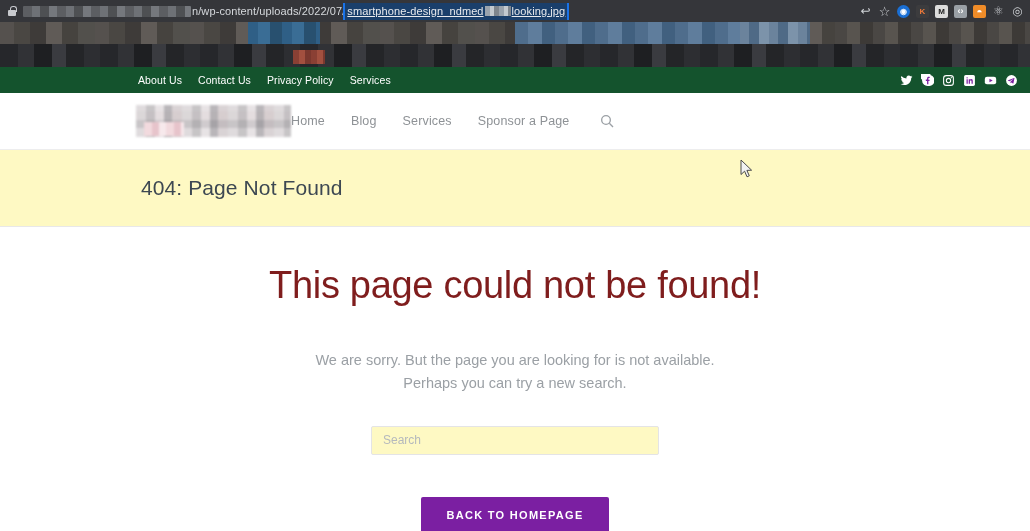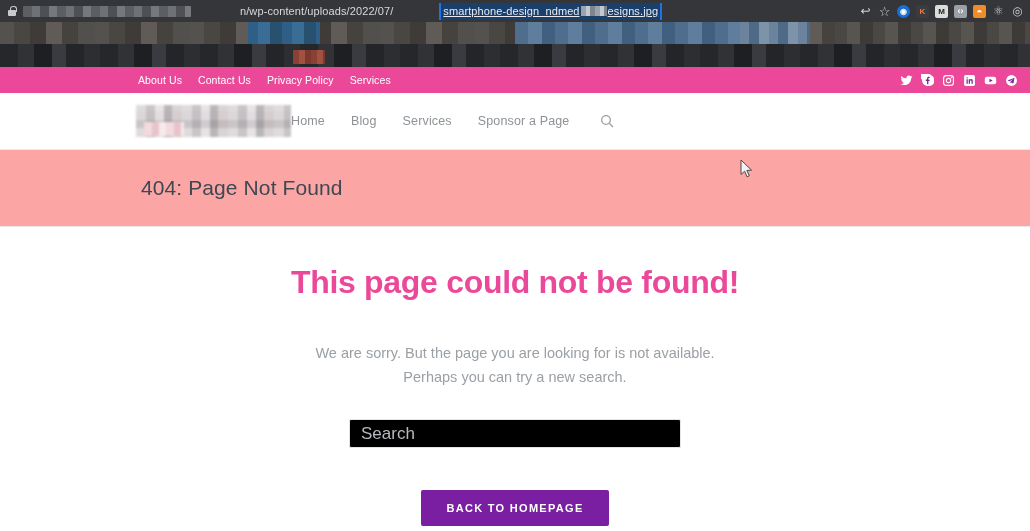--- a/index.html
+++ b/index.html
@@ -28,21 +28,20 @@
   }
   .lock-icon::after {
     content: ""; position: absolute; left: 3.5px; top: 1px;
     width: 5px; height: 5px; border: 1.3px solid #c8cace;
     border-bottom: none; border-radius: 3px 3px 0 0;
   }
   .url-wrap {
     display: flex; align-items: center; flex: 1 1 auto;
     font-size: 11px; color: #cfd2d6; white-space: nowrap; overflow: hidden;
     letter-spacing: 0.1px;
-    gap: 48px;
   }
   .url-redacted {
     display: inline-block; height: 11px; width: 168px;
     background:
       repeating-linear-gradient(90deg,#5c5e62 0 9px,#6e7176 9px 17px,#4e5053 17px 26px,#75787d 26px 34px);
     filter: blur(0.4px);
     vertical-align: middle; margin-right: 1px; border-radius: 1px;
   }
   .url-tail { color: #d6d9dd; }
   .url-selected {
@@ -145,38 +144,38 @@
   .main-nav { display: flex; align-items: center; gap: 26px; }
   .main-nav a {
     color: #8e9296; font-size: 12.5px; text-decoration: none; letter-spacing: .15px;
   }
   .search-btn {
     width: 16px; height: 16px; position: relative; margin-left: 4px; background: none; border: none; cursor: pointer;
   }
 
   
   .crumb-band {
-    background: #fca5a5; height: 78px; display: flex; align-items: center;
+    background: #fef9c3; height: 78px; display: flex; align-items: center;
     padding-left: 141px; border-top: 1px solid #ededee; border-bottom: 1px solid #e8e8e9;
   }
   .crumb-title { font-size: 21px; color: #3d4852; letter-spacing: .1px; font-weight: 400; }
 
   
   .content { background: #fff; text-align: center; padding-top: 38px; }
   .h1-404 {
-    font-size: 32px; font-weight: bold; color: #ec4899;
+    font-size: 38px; font-weight: normal; color: #7f1d1d;
     letter-spacing: -.3px; line-height: 1.1;
   }
   .sub-404 {
     margin-top: 42px; font-size: 14.5px; color: #9ba0a5; line-height: 1.62;
   }
   .search-row { margin-top: 30px; display: flex; justify-content: center; }
   .search-input {
-    width: 332px; height: 29px; border: 1px solid #e4e4e6; border-radius: 2px;
-    padding: 0 11px; font-size: 17px; color: #6b7075; background: #000000;
+    width: 288px; height: 29px; border: 1px solid #e4e4e6; border-radius: 2px;
+    padding: 0 11px; font-size: 12px; color: #6b7075; background: #fef9c3;
     font-family: "Liberation Sans", sans-serif; outline: none;
   }
   .search-input::placeholder { color: #b5b9bd; }
   .home-btn {
     margin-top: 42px; display: inline-block; border: none; cursor: pointer;
     padding: 12px 25px; font-size: 11px; font-weight: bold;
     letter-spacing: 1.3px; color: #fff; border-radius: 2px;
     font-family: "Liberation Sans", sans-serif;
   }
 
@@ -190,21 +189,21 @@
 
   <div class="omnibox-row">
     <span class="lock-icon"></span>
 
     <span class="url-wrap">
       <span class="url-redacted"></span>
         <span class="url-tail">n/wp-content/uploads/2022/07/</span>
         <span class="url-selected">
           <span>smartphone-design_ndmed</span>
           <span class="mid-redact"></span>
-          <span>esigns.jpg</span>
+          <span>looking.jpg</span>
         </span>
     </span>
 
     <span class="chrome-icons">
       <span class="cicon" style="font-size:12px;">↩</span>
       <span class="cicon" style="font-size:13px;">☆</span>
       <span class="cicon">
         <span class="ext-sq" style="background:#1a6fd4;color:#fff;border-radius:50%;">◉</span>
       </span>
       <span class="cicon">
@@ -230,21 +229,21 @@
     <div class="rs-top3"></div>
     <div class="rs-top4"></div>
     <div class="rs-top5"></div>
     <div class="rs-bot"></div>
     <div class="rs-red"></div>
   </div>
 </div>
 
 <div id="page" style="position:relative;">
 
-  <div class="topbar" style="background:#ec4899;gap:24px;">
+  <div class="topbar" style="background:#14532d;gap:24px;">
     <nav class="topbar-links">
       <a href="#">About Us</a>
       <a href="#">Contact Us</a>
       <a href="#">Privacy Policy</a>
       <a href="#">Services</a>
     </nav>
     <div class="social">
       <span class="sicon">
         <svg width="13" height="13" viewBox="0 0 24 24" fill="#fff">
             <path d="M23 4.9a8.9 8.9 0 0 1-2.6.7 4.5 4.5 0 0 0 2-2.5 9 9 0 0 1-2.9 1.1 4.5 4.5 0 0 0-7.7 4.1A12.8 12.8 0 0 1 2.5 3.6a4.5 4.5 0 0 0 1.4 6 4.4 4.4 0 0 1-2-.6 4.5 4.5 0 0 0 3.6 4.4 4.5 4.5 0 0 1-2 .1 4.5 4.5 0 0 0 4.2 3.1A9 9 0 0 1 1 18.5a12.7 12.7 0 0 0 6.9 2c8.3 0 12.8-6.9 12.8-12.8v-.6A9.2 9.2 0 0 0 23 4.9z"></path>

